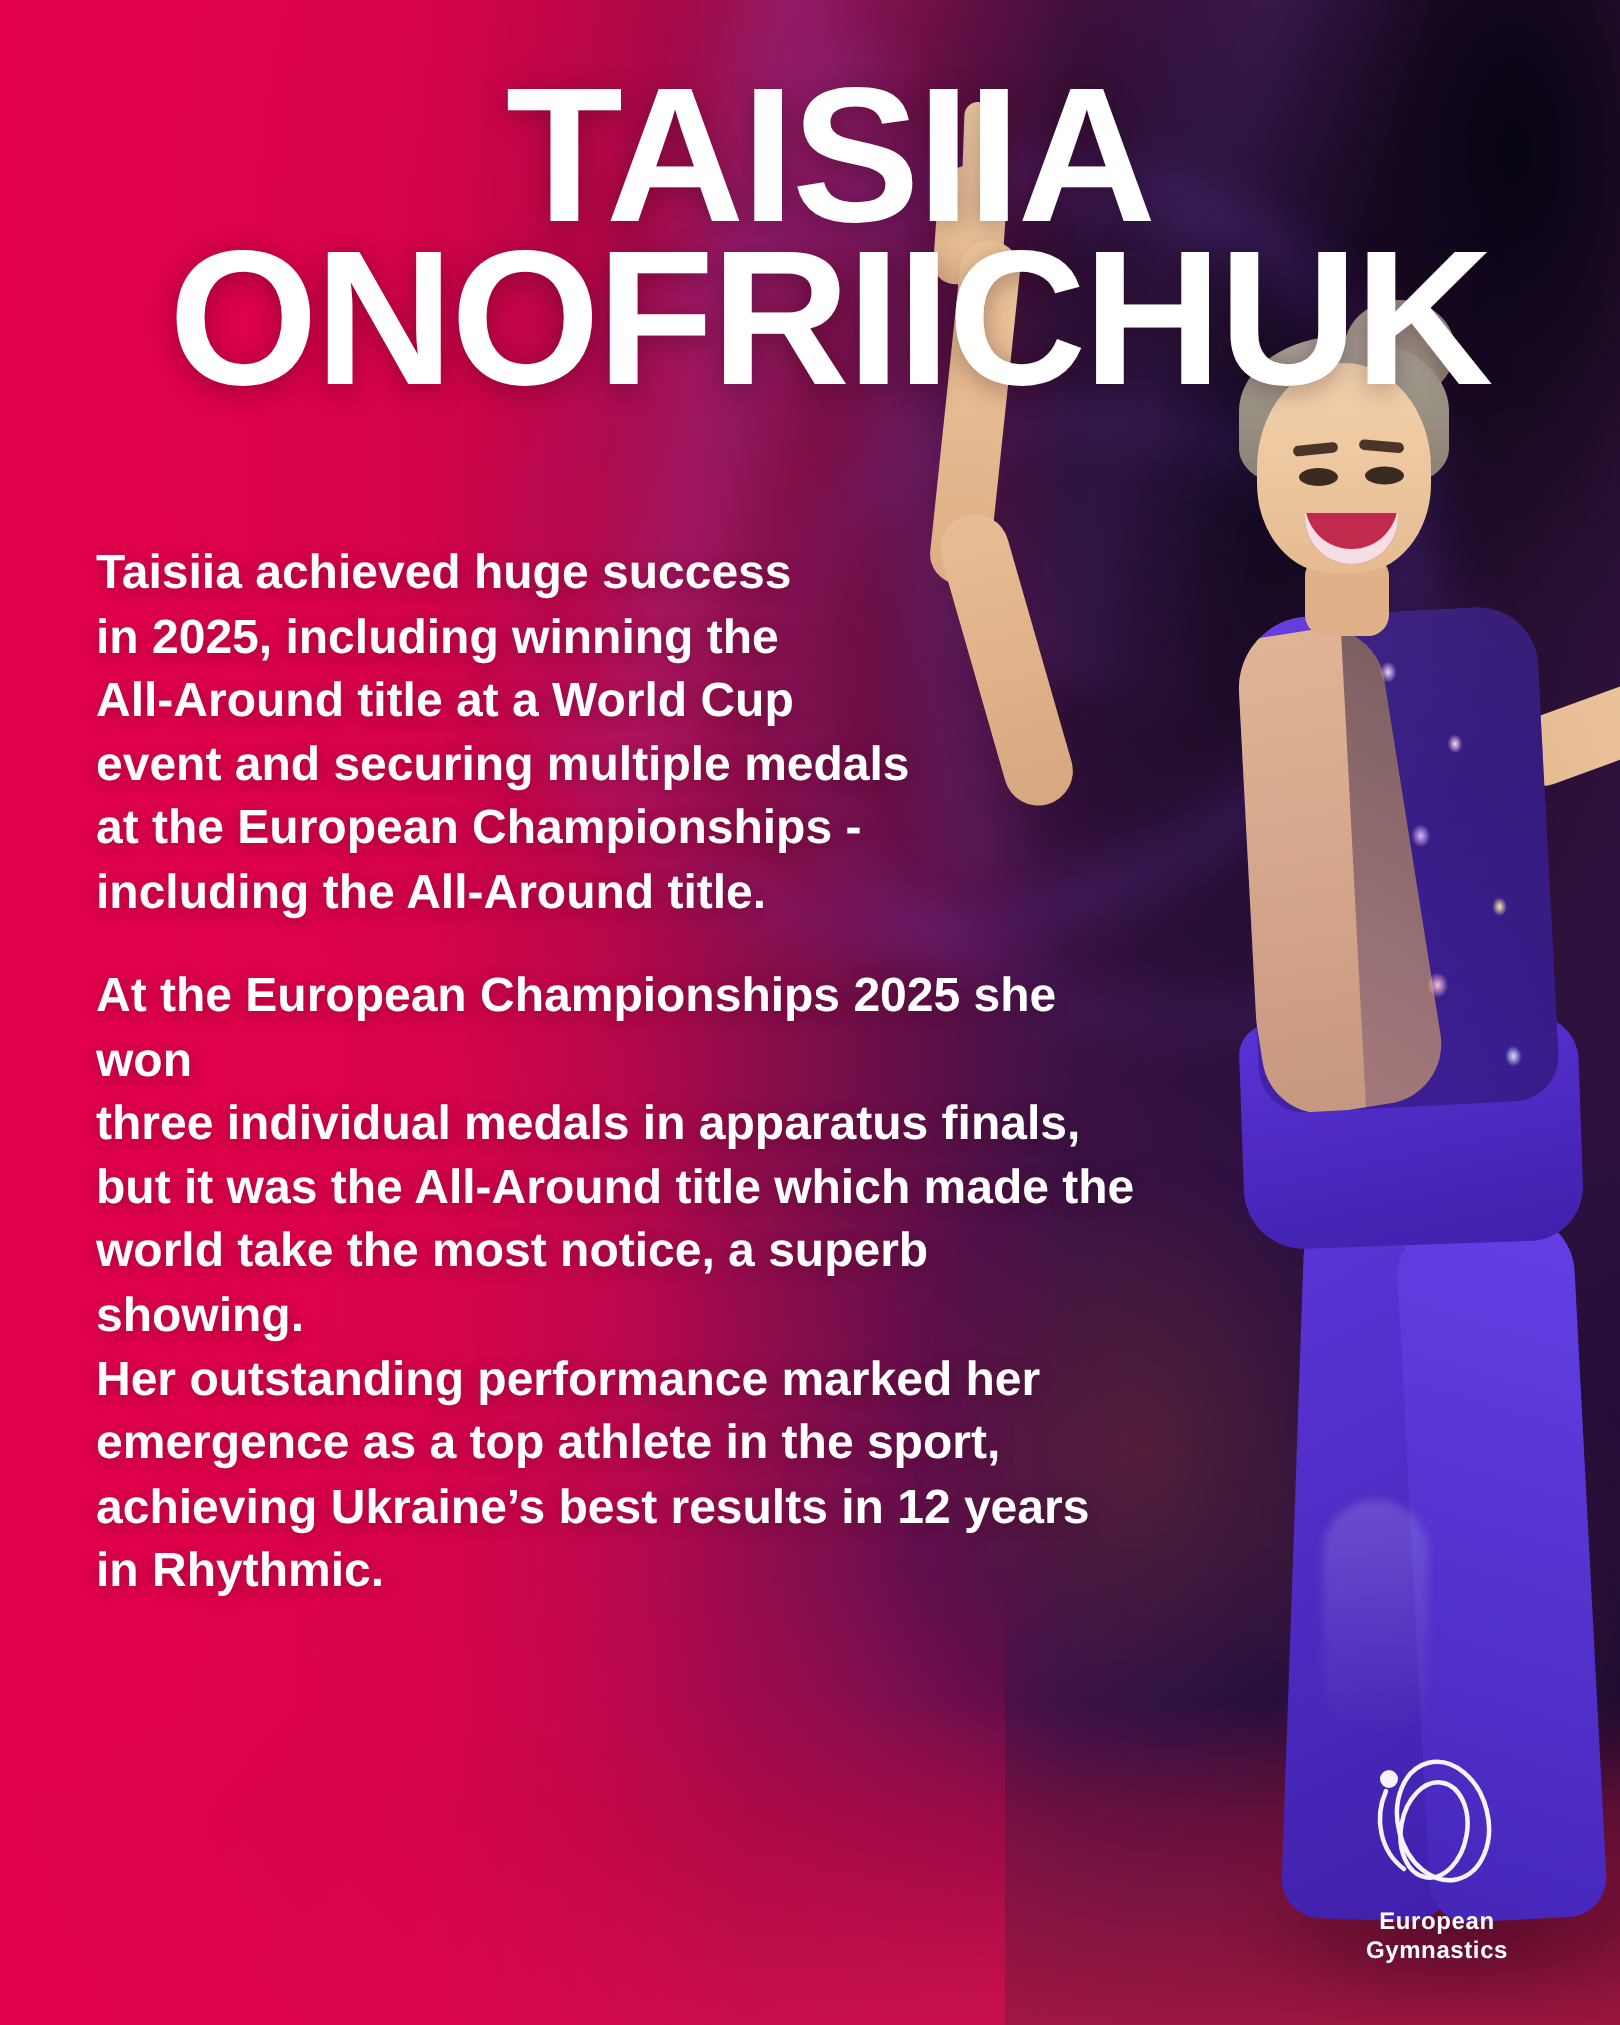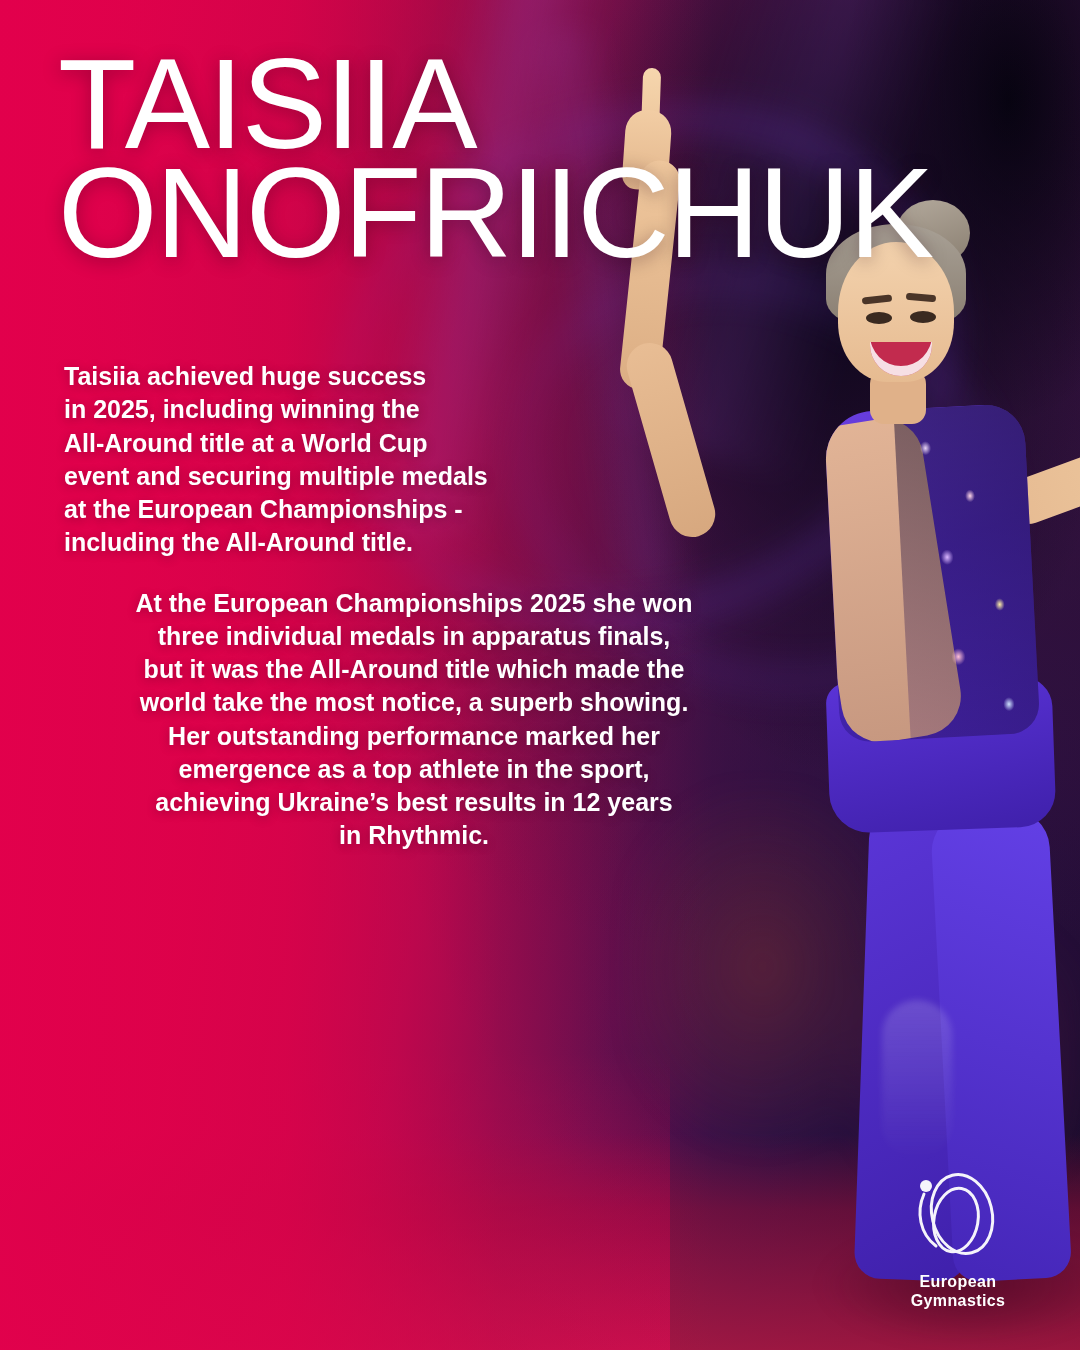--- a/index.html
+++ b/index.html
@@ -175,39 +175,40 @@
   .fig-shadow {
     left:250px; top:1105px; width:300px; height:120px;
     background:radial-gradient(50% 50% at 50% 50%, rgba(60,6,30,0.55), rgba(60,6,30,0));
     filter:blur(8px);
   }
 
   
   .headline {
     position:absolute; left:58px; top:52px; width:990px;
     color:#ffffff;
-    font-weight:400;
+    font-weight:700;
     letter-spacing:-2px;
     line-height:0.82;
     text-shadow:0 3px 18px rgba(40,0,20,0.35);
+    text-align:center;
   }
   .headline .l1 { font-size:128px; display:block; }
   .headline .l2 { font-size:128px; display:block; margin-top:4px; }
 
   
   .copy {
     position:absolute; left:64px; top:360px; width:700px;
     color:#ffffff;
-    font-size:25px;
+    font-size:32px;
     line-height:1.33;
     font-weight:600;
     text-shadow:0 2px 10px rgba(60,0,28,0.35);
   }
   .copy p { margin-bottom:27px; }
-  .copy p:last-child { margin-bottom:0;text-align:center; }
+  .copy p:last-child { margin-bottom:0; }
 
   
   .logo {
     position:absolute; right:42px; bottom:40px;
     width:160px; text-align:center; color:#ffffff;
   }
   .logo svg { display:block; margin:0 auto 8px; opacity:.95; }
   .logo .name {
     font-size:16px; line-height:1.2; font-weight:700; letter-spacing:.4px;
   }

